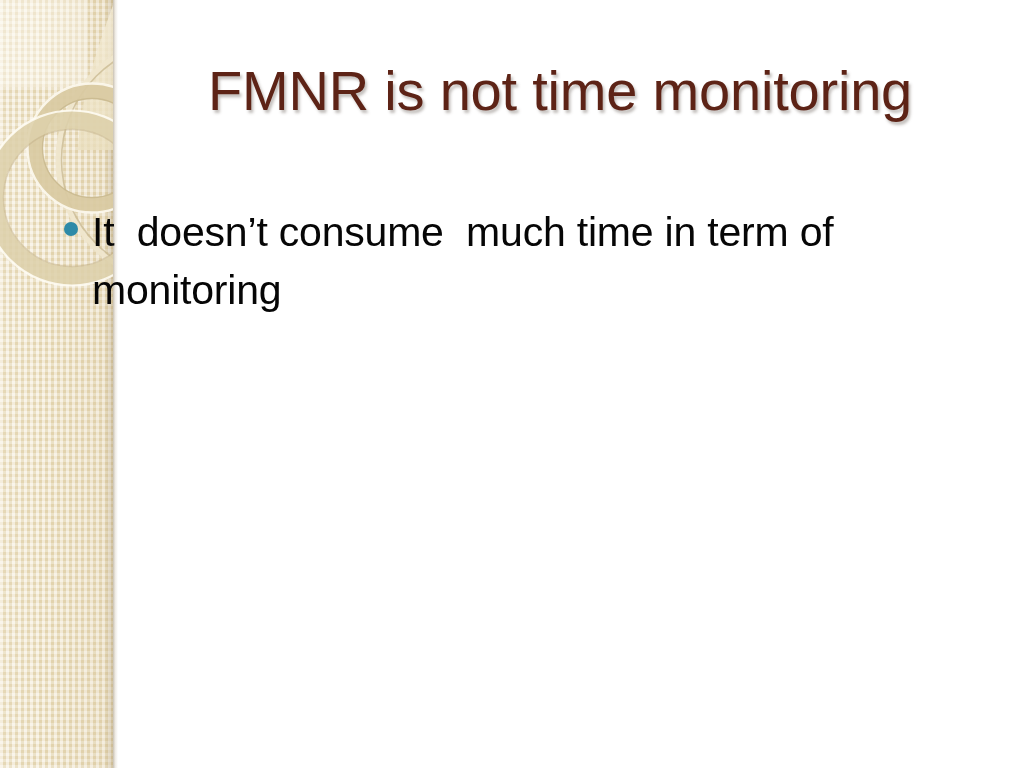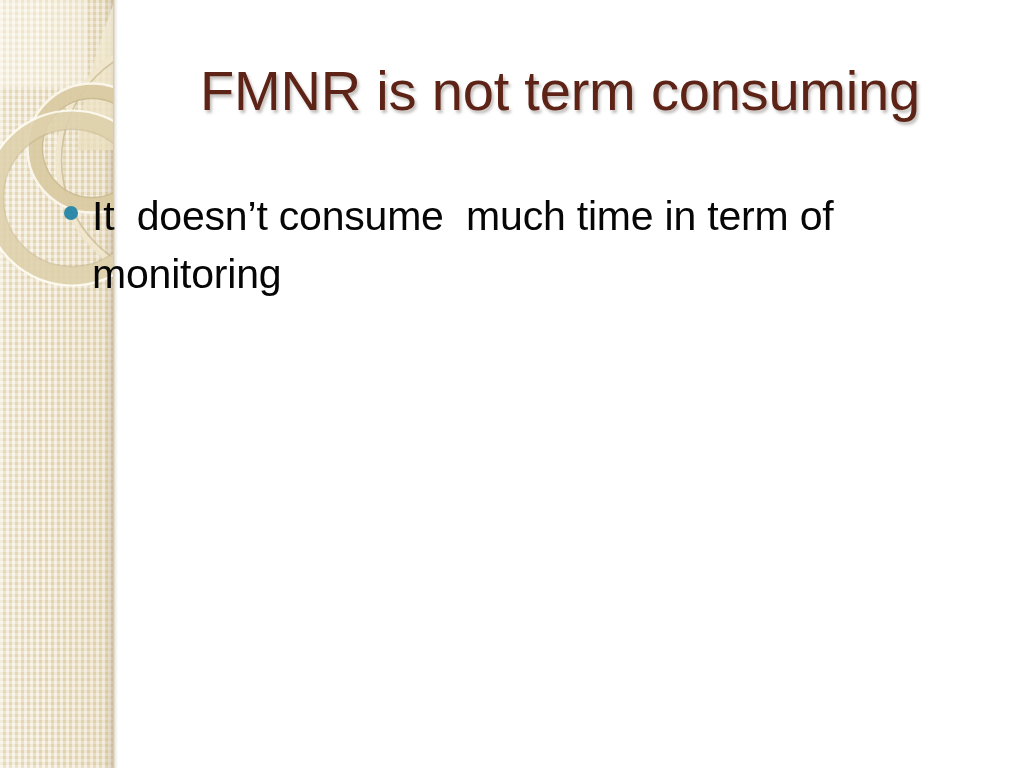--- a/index.html
+++ b/index.html
@@ -103,20 +103,21 @@
   #body {
     position: absolute;
     left: 64px;
     top: 187px;
     width: 945px;
   }
   .bullet-row {
     display: flex;
     align-items: flex-start;
     margin-bottom: 6px;
+    margin-top: 16px;
   }
   .bullet-dot {
     flex: 0 0 auto;
     width: 14px;
     height: 14px;
     border-radius: 50%;
     background: #2e8aa8;
     margin-top: 19px;
     margin-right: 14px;
   }
@@ -170,21 +171,21 @@
       <circle cx="92" cy="148" r="57" fill="none" stroke="#d9caa2" stroke-width="16" opacity="0.92"></circle>
       <circle cx="92" cy="148" r="64.5" fill="none" stroke="#fdfaf0" stroke-width="2.4" opacity="0.9"></circle>
       <circle cx="92" cy="148" r="49.5" fill="none" stroke="#bfae83" stroke-width="1.4" opacity="0.55"></circle>
 
       <circle cx="72" cy="198" r="78" fill="none" stroke="#ddd0ab" stroke-width="18" opacity="0.88"></circle>
       <circle cx="72" cy="198" r="87.5" fill="none" stroke="#fffdf4" stroke-width="2.2" opacity="0.85"></circle>
       <circle cx="72" cy="198" r="68.5" fill="none" stroke="#c3b289" stroke-width="1.4" opacity="0.5"></circle>
     </g>
   </svg>
 
-  <div id="title">FMNR is not term consuming</div>
+  <div id="title">FMNR is not time monitoring</div>
 
   <div id="body">
 
     <div class="bullet-row">
       <span class="bullet-dot"></span>
       <span class="bullet-text">It  doesn’t consume  much time in term of monitoring</span>
     </div>
 
 
   </div>

